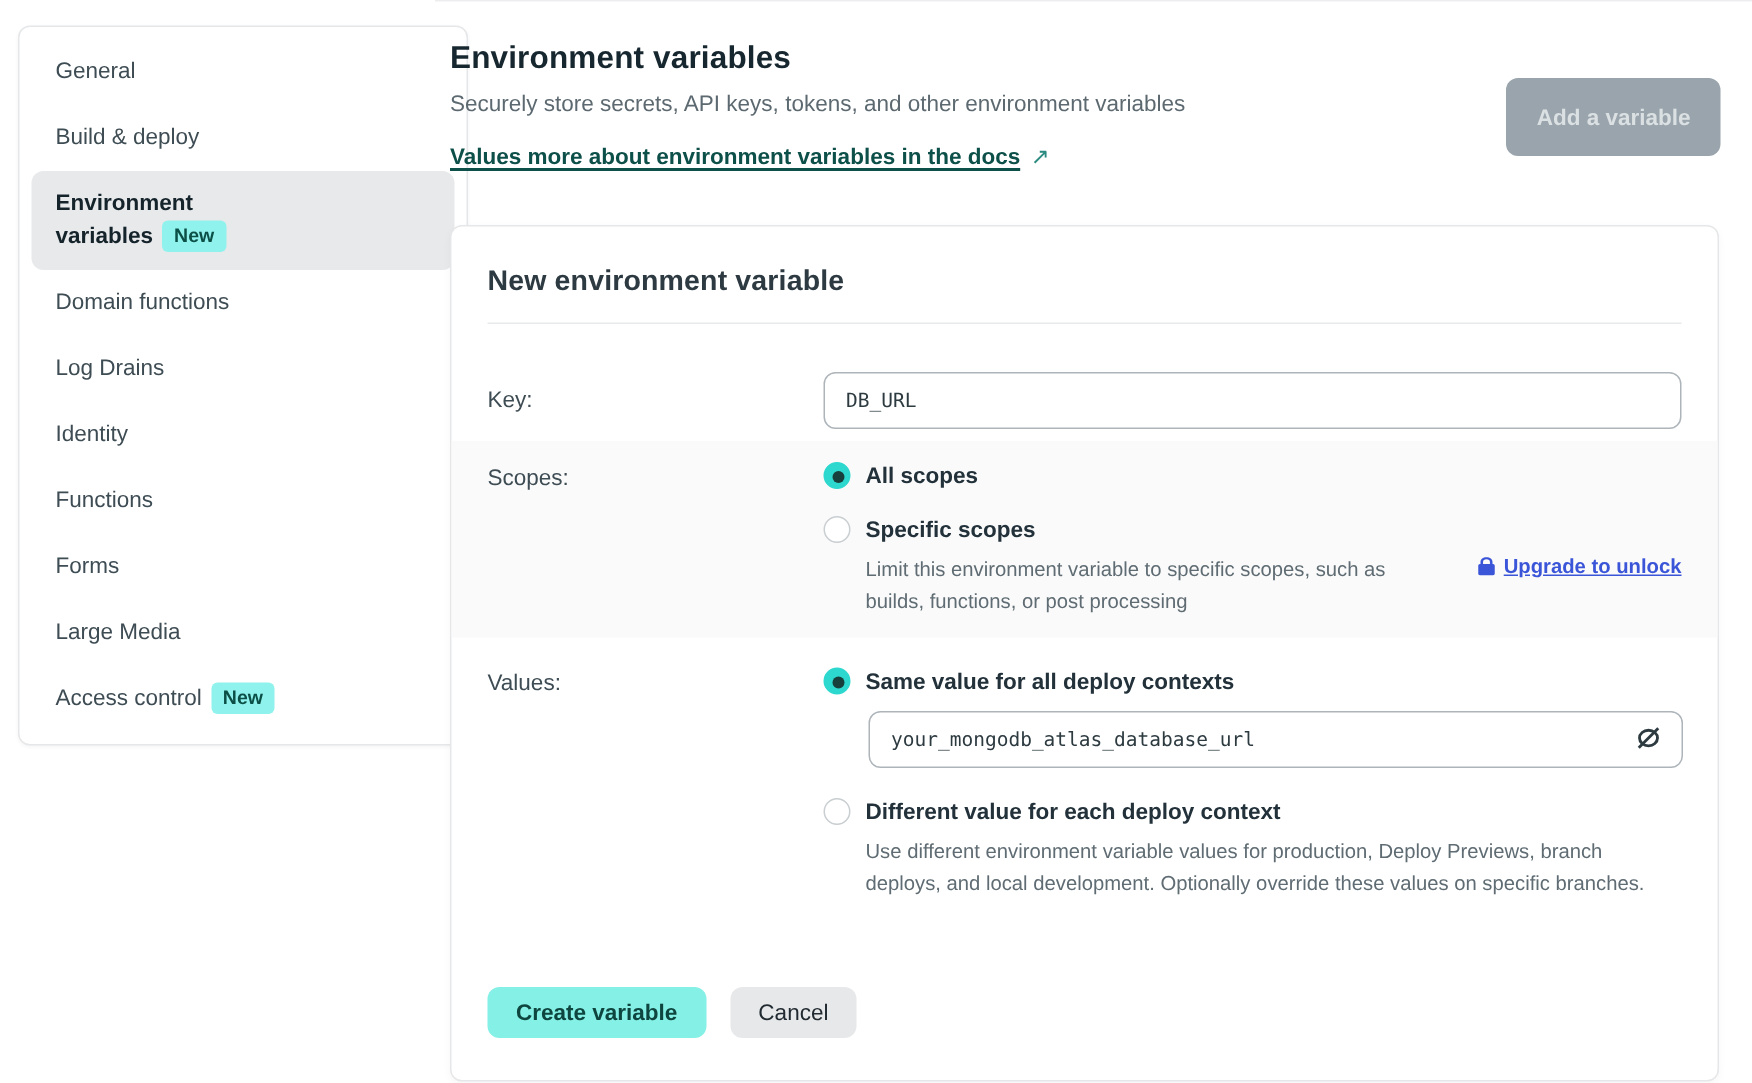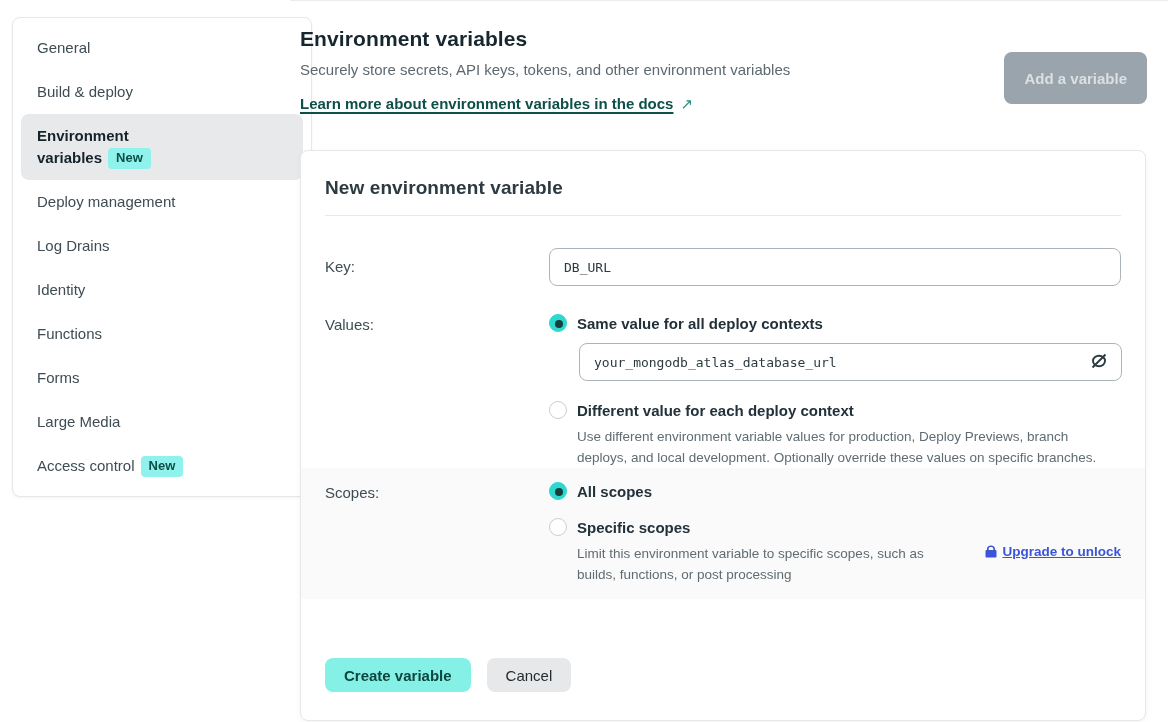--- a/index.html
+++ b/index.html
@@ -114,74 +114,48 @@
 
 <div class="top-hairline"></div>
 
 <nav class="sidebar">
   <div class="side-item">General</div>
   <div class="side-item">Build &amp; deploy</div>
   <div class="side-item selected">
     <span style="display:block">Environment</span>
     <span>variables</span><span class="badge">New</span>
   </div>
-  <div class="side-item">Deploy management</div>
+  <div class="side-item">Domain functions</div>
   <div class="side-item">Log Drains</div>
   <div class="side-item">Identity</div>
   <div class="side-item">Functions</div>
   <div class="side-item">Forms</div>
   <div class="side-item">Large Media</div>
   <div class="side-item">
     <span>Access control</span><span class="badge">New</span>
   </div>
 </nav>
 
 <button class="add-variable-btn">Add a variable</button>
 
 <main class="main">
   <h1 class="page-title">Environment variables</h1>
   <p class="page-subtitle">Securely store secrets, API keys, tokens, and other environment variables</p>
   <p class="docs-row">
-    <a class="docs-link">Learn more about environment variables in the docs</a><span class="docs-arrow">↗</span>
+    <a class="docs-link">Values more about environment variables in the docs</a><span class="docs-arrow">↗</span>
   </p>
 
   <section class="card">
     <h2 class="card-title">New environment variable</h2>
     <div class="card-divider"></div>
 
     <div class="form-row row-key">
       <div class="field-label">Key:</div>
       <div>
         <input class="text-input" type="text" value="DB_URL" style="">
-      </div>
-    </div>
-
-    <div class="form-row row-values">
-      <div class="field-label">Values:</div>
-      <div>
-        <div class="option">
-          <span class="radio checked"></span>
-          <span class="option-label">Same value for all deploy contexts</span>
-        </div>
-        <div class="value-input-wrap">
-          <input class="text-input" type="text" value="your_mongodb_atlas_database_url" style="">
-          <button class="eye-btn">
-            <svg width="20" height="18" viewBox="0 0 20 18">
-              <ellipse cx="10" cy="9" rx="6" ry="5.2" fill="none" stroke="#2d3b41" stroke-width="1.9"></ellipse>
-              <line x1="3.5" y1="15.5" x2="16.5" y2="2.5" stroke="#2d3b41" stroke-width="1.9"></line>
-            </svg>
-          </button>
-        </div>
-        <div class="option-block">
-          <div class="option">
-            <span class="radio"></span>
-            <span class="option-label">Different value for each deploy context</span>
-          </div>
-          <p class="option-desc wide">Use different environment variable values for production, Deploy Previews, branch deploys, and local development. Optionally override these values on specific branches.</p>
-        </div>
       </div>
     </div>
 
     <div class="form-row row-scopes">
       <div class="field-label">Scopes:</div>
       <div>
         <div class="option">
           <span class="radio checked"></span>
           <span class="option-label">All scopes</span>
         </div>
@@ -196,18 +170,44 @@
               <svg width="12" height="13" viewBox="0 0 12 13">
                   <path fill="#3b55d8" d="M2 5V3.6C2 1.9 3.6.5 6 .5S10 1.9 10 3.6V5h.4c.6 0 1.1.5 1.1 1.1v5.3c0 .6-.5 1.1-1.1 1.1H1.6c-.6 0-1.1-.5-1.1-1.1V6.1C.5 5.5 1 5 1.6 5H2zm1.7 0h4.6V3.6c0-1-.9-1.7-2.3-1.7s-2.3.7-2.3 1.7V5z"></path>
                 </svg>
               <span>Upgrade to unlock</span>
             </a>
           </div>
         </div>
       </div>
     </div>
 
+    <div class="form-row row-values">
+      <div class="field-label">Values:</div>
+      <div>
+        <div class="option">
+          <span class="radio checked"></span>
+          <span class="option-label">Same value for all deploy contexts</span>
+        </div>
+        <div class="value-input-wrap">
+          <input class="text-input" type="text" value="your_mongodb_atlas_database_url" style="">
+          <button class="eye-btn">
+            <svg width="20" height="18" viewBox="0 0 20 18">
+              <ellipse cx="10" cy="9" rx="6" ry="5.2" fill="none" stroke="#2d3b41" stroke-width="1.9"></ellipse>
+              <line x1="3.5" y1="15.5" x2="16.5" y2="2.5" stroke="#2d3b41" stroke-width="1.9"></line>
+            </svg>
+          </button>
+        </div>
+        <div class="option-block">
+          <div class="option">
+            <span class="radio"></span>
+            <span class="option-label">Different value for each deploy context</span>
+          </div>
+          <p class="option-desc wide">Use different environment variable values for production, Deploy Previews, branch deploys, and local development. Optionally override these values on specific branches.</p>
+        </div>
+      </div>
+    </div>
+
     <div class="actions">
       <button class="btn btn-create">Create variable</button>
       <button class="btn btn-cancel">Cancel</button>
     </div>
   </section>
 </main>
 
 </body></html>

